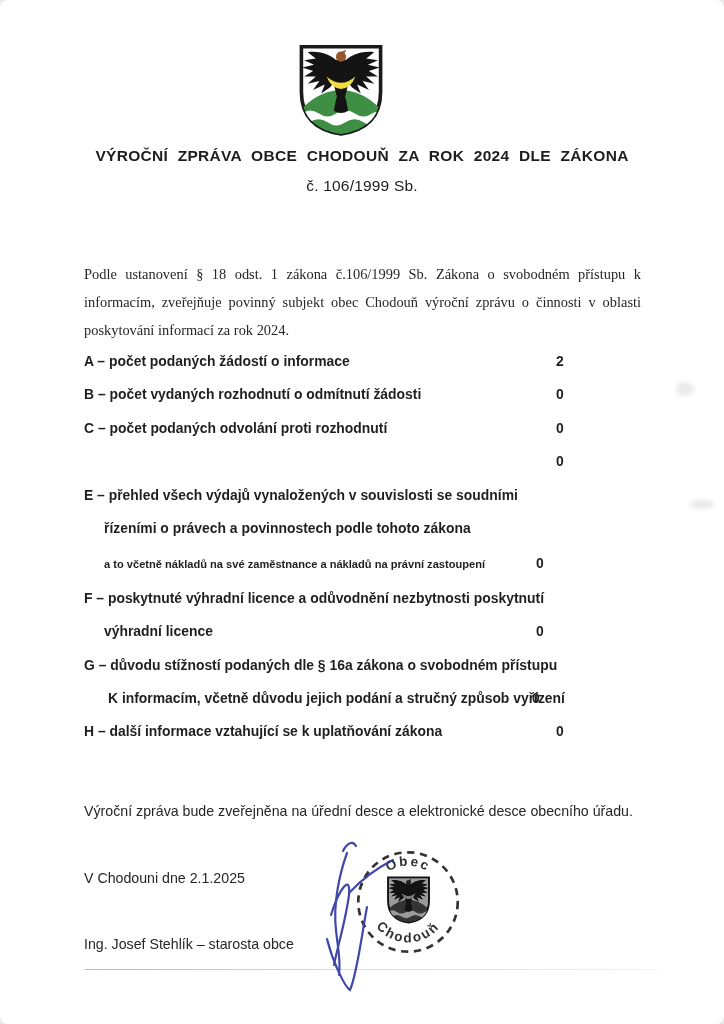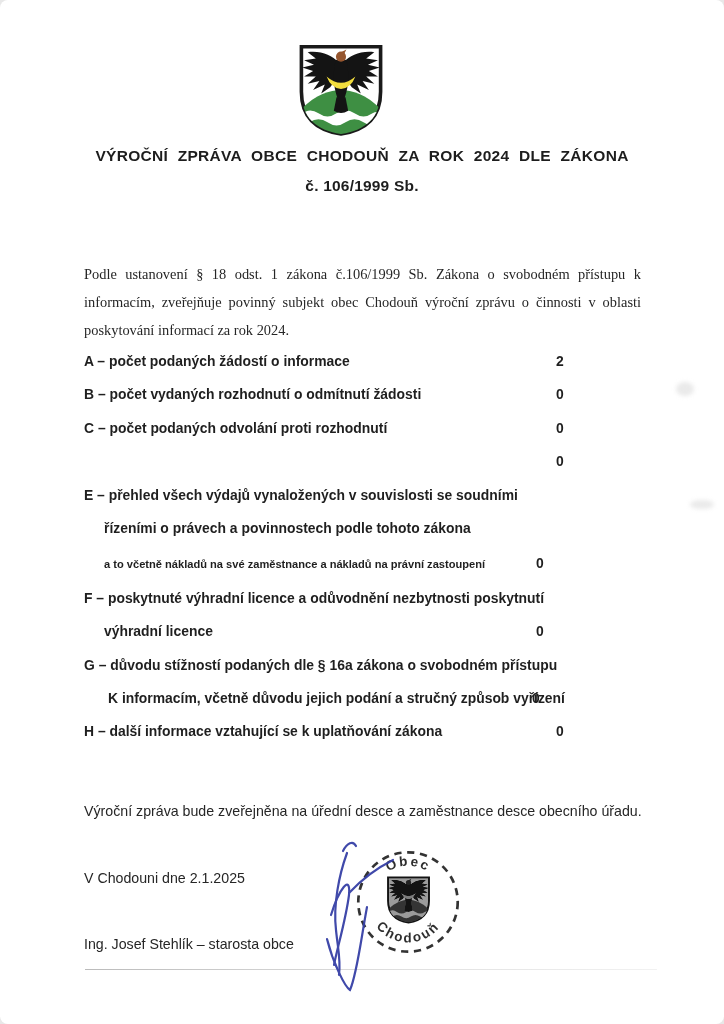--- a/index.html
+++ b/index.html
@@ -19,21 +19,21 @@
 
   
   .title{
     position:absolute;left:0;top:147px;width:724px;
     text-align:center;color:#1d1d1d;
   }
   .title .l1{
     font-size:15.5px;font-weight:700;letter-spacing:.3px;word-spacing:5px;
     margin:0 0 12px 0;
   }
-  .title .l2{font-size:15.5px;font-weight:700;letter-spacing:.2px;margin:0;}
+  .title .l2{font-size:15.5px;font-weight:400;letter-spacing:.2px;margin:0;}
 
   
   .intro{
     position:absolute;left:84px;top:246px;width:557px;
     font-size:14.4px;line-height:28px;text-align:justify;color:#262626;font-family:Liberation Serif, serif;
   }
 
   
   .list{position:absolute;left:84px;top:352px;width:520px;}
   .list-row{
@@ -156,21 +156,21 @@
     <div class="list-row indent-g">
       <span class="row-label">K informacím, včetně důvodu jejich podání a stručný způsob vyřízení</span>
       <span class="row-value">0</span>
     </div>
     <div class="list-row">
       <span class="row-label">H – další informace vztahující se k uplatňování zákona</span>
       <span class="row-value">0</span>
     </div>
   </div>
 
-  <p class="footer-note">Výroční zpráva bude zveřejněna na úřední desce a zaměstnance desce obecního úřadu.</p>
+  <p class="footer-note">Výroční zpráva bude zveřejněna na úřední desce a elektronické desce obecního úřadu.</p>
   <p class="place-date">V Chodouni dne 2.1.2025</p>
   <p class="signatory">Ing. Josef Stehlík – starosta obce</p>
 
   <div class="fold-line"></div>
   <div class="smudge s1"></div>
   <div class="smudge s2"></div>
 
   <svg class="stamp" viewBox="0 0 112 112" role="img">
     <defs>
       <path id="arc-top" d="M 21,56 A 35,35 0 0 1 91,56"></path>

